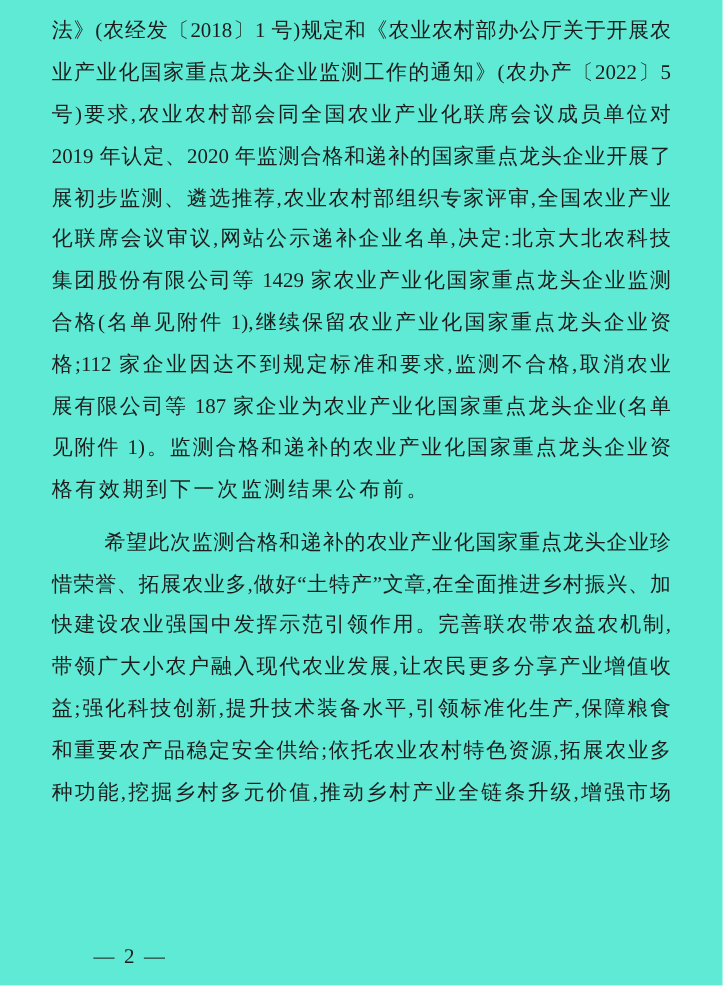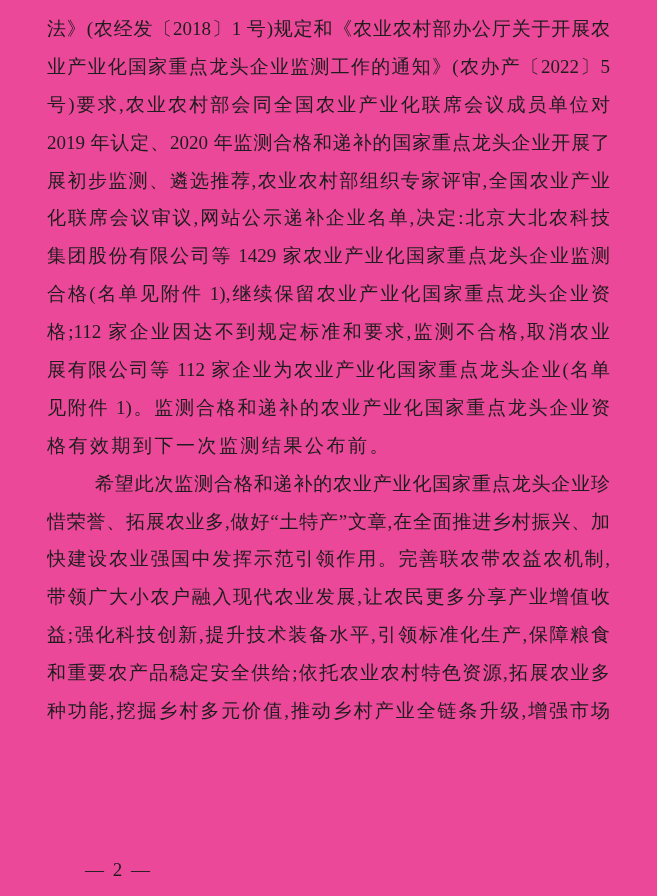--- a/index.html
+++ b/index.html
@@ -4,21 +4,21 @@
 <style>
   html, body {
     margin: 0;
     padding: 0;
     background: #ffffff;
   }
   .page {
     position: relative;
     width: 657px;
     height: 896px;
-    background: #ec4899;
+    background: #5eead4;
     overflow: hidden;
     font-family: "Liberation Serif", "DejaVu Serif", serif;
     color: #1d1d1d;
   }
   .text-block {
     position: absolute;
     left: 47px;
     top: 10px;
     width: 563px;
   }
@@ -38,20 +38,21 @@
   }
   
   .last {
     text-align: right;
     text-align-last: left;
     letter-spacing: 2.5px;
   }
   
   .indent {
     text-indent: 48px;
+    margin-top: 10px;
   }
   .footer {
     position: absolute;
     left: 85px;
     top: 858px;
     font-size: 19px;
     line-height: 24px;
     letter-spacing: 2px;
     color: #1d1d1d;
   }
@@ -64,21 +65,21 @@
 
     <p class="line just">法》(农经发〔2018〕1 号)规定和《农业农村部办公厅关于开展农</p>
     <p class="line just">业产业化国家重点龙头企业监测工作的通知》(农办产〔2022〕5</p>
     <p class="line just">号)要求,农业农村部会同全国农业产业化联席会议成员单位对</p>
     <p class="line just">2019 年认定、2020 年监测合格和递补的国家重点龙头企业开展了</p>
     <p class="line just">展初步监测、遴选推荐,农业农村部组织专家评审,全国农业产业</p>
     <p class="line just">化联席会议审议,网站公示递补企业名单,决定:北京大北农科技</p>
     <p class="line just">集团股份有限公司等 1429 家农业产业化国家重点龙头企业监测</p>
     <p class="line just">合格(名单见附件 1),继续保留农业产业化国家重点龙头企业资</p>
     <p class="line just">格;112 家企业因达不到规定标准和要求,监测不合格,取消农业</p>
-    <p class="line just">展有限公司等 112 家企业为农业产业化国家重点龙头企业(名单</p>
+    <p class="line just">展有限公司等 187 家企业为农业产业化国家重点龙头企业(名单</p>
     <p class="line just">见附件 1)。监测合格和递补的农业产业化国家重点龙头企业资</p>
     <p class="line last">格有效期到下一次监测结果公布前。</p>
 
     <p class="line just indent">希望此次监测合格和递补的农业产业化国家重点龙头企业珍</p>
     <p class="line just">惜荣誉、拓展农业多,做好“土特产”文章,在全面推进乡村振兴、加</p>
     <p class="line just">快建设农业强国中发挥示范引领作用。完善联农带农益农机制,</p>
     <p class="line just">带领广大小农户融入现代农业发展,让农民更多分享产业增值收</p>
     <p class="line just">益;强化科技创新,提升技术装备水平,引领标准化生产,保障粮食</p>
     <p class="line just">和重要农产品稳定安全供给;依托农业农村特色资源,拓展农业多</p>
     <p class="line just">种功能,挖掘乡村多元价值,推动乡村产业全链条升级,增强市场</p>

